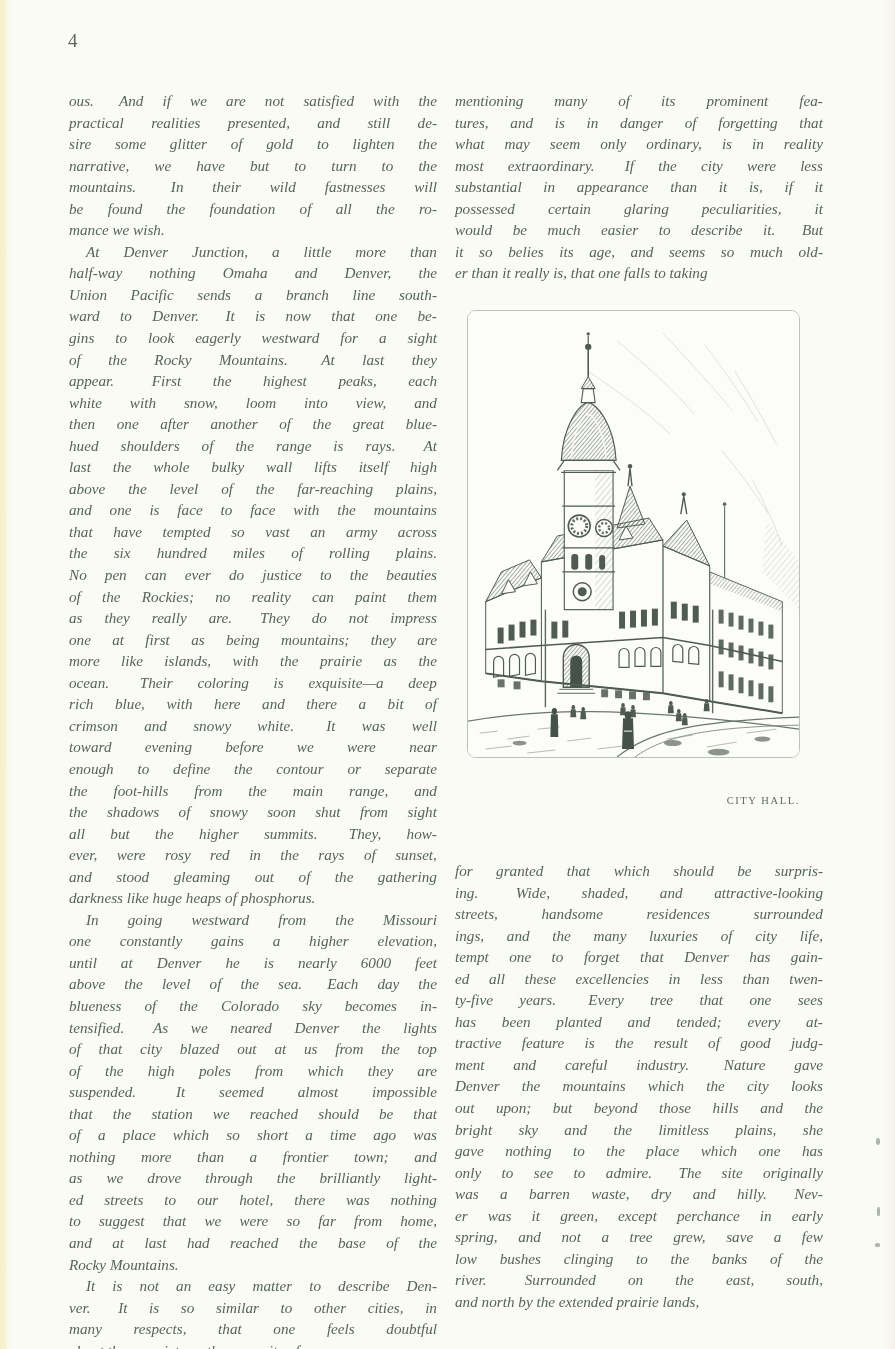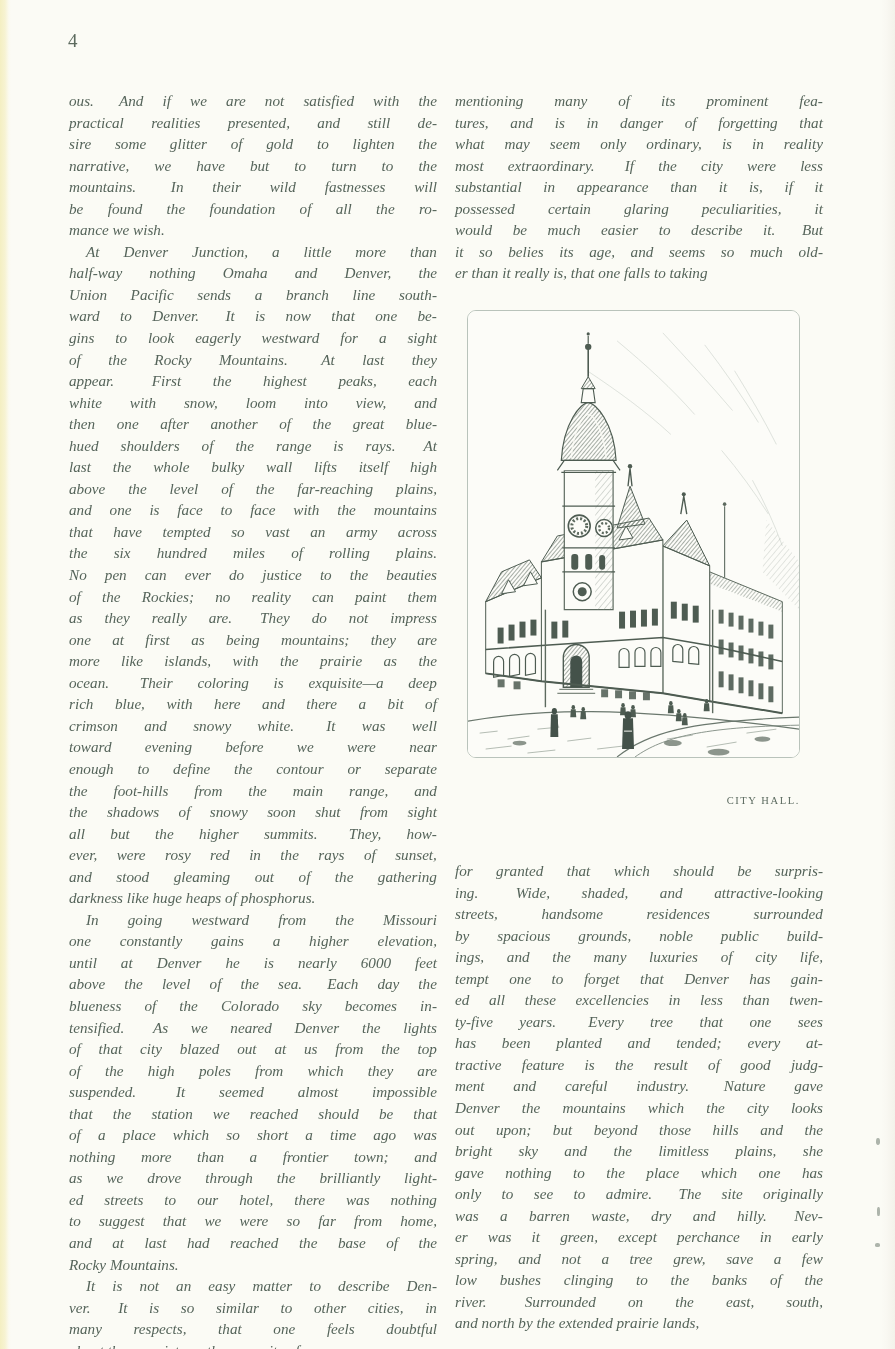--- a/index.html
+++ b/index.html
@@ -771,28 +771,20 @@
           <span>Wide,</span>
           <span>shaded,</span>
           <span>and</span>
           <span>attractive-looking</span>
         </span>
         <span class="ln j">
           <span>streets,</span>
           <span>handsome</span>
           <span>residences</span>
           <span>surrounded</span>
-        </span>
-        <span class="ln j">
-          <span>by</span>
-          <span>spacious</span>
-          <span>grounds,</span>
-          <span>noble</span>
-          <span>public</span>
-          <span>build-</span>
         </span>
         <span class="ln j">
           <span>ings,</span>
           <span>and</span>
           <span>the</span>
           <span>many</span>
           <span>luxuries</span>
           <span>of</span>
           <span>city</span>
           <span>life,</span>

